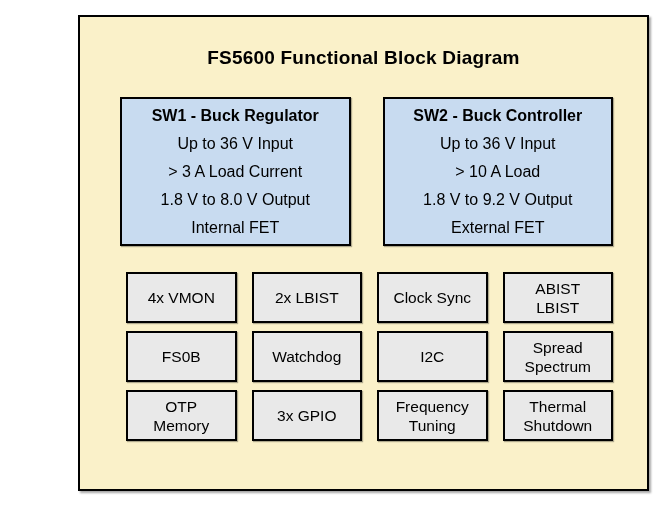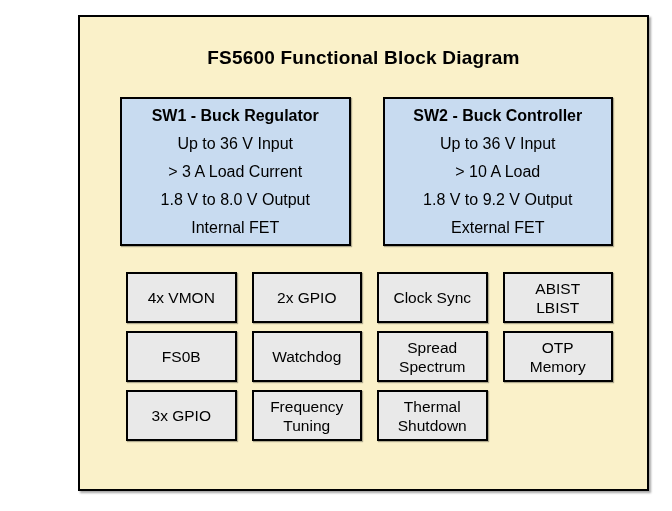--- a/index.html
+++ b/index.html
@@ -86,27 +86,28 @@
       <div class="ft">SW2 - Buck Controller</div>
       <div>Up to 36 V Input</div>
       <div>&gt; 10 A Load</div>
       <div>1.8 V to 9.2 V Output</div>
       <div>External FET</div>
     </div>
   </div>
 
   <div class="grid">
     <div class="block">4x VMON</div>
-    <div class="block">2x GPIO</div>
+    <div class="block">2x LBIST</div>
     <div class="block">Clock Sync</div>
     <div class="block">ABIST
 LBIST</div>
 
     <div class="block">FS0B</div>
     <div class="block">Watchdog</div>
+    <div class="block">I2C</div>
     <div class="block">Spread
 Spectrum</div>
 
     <div class="block">OTP
 Memory</div>
     <div class="block">3x GPIO</div>
     <div class="block">Frequency
 Tuning</div>
     <div class="block">Thermal
 Shutdown</div>

